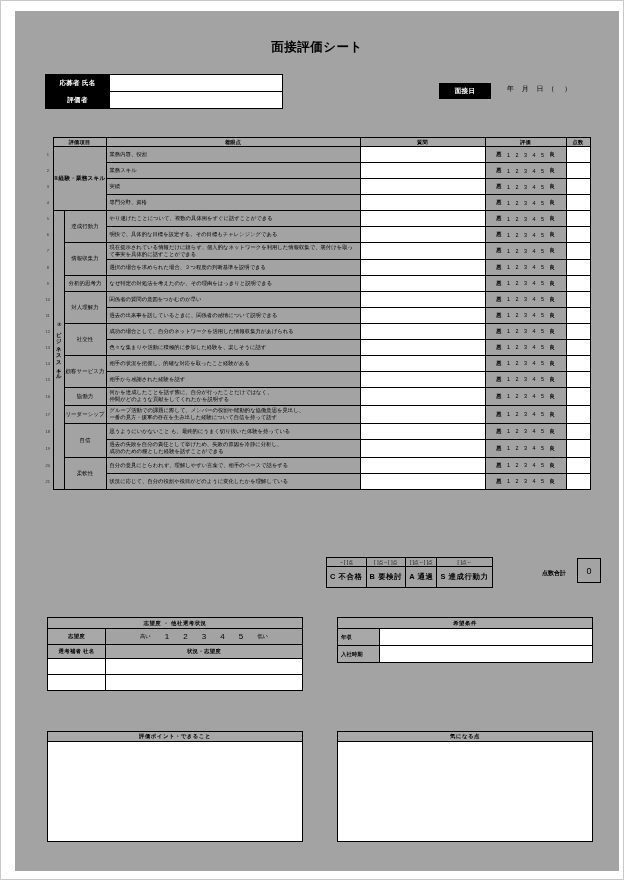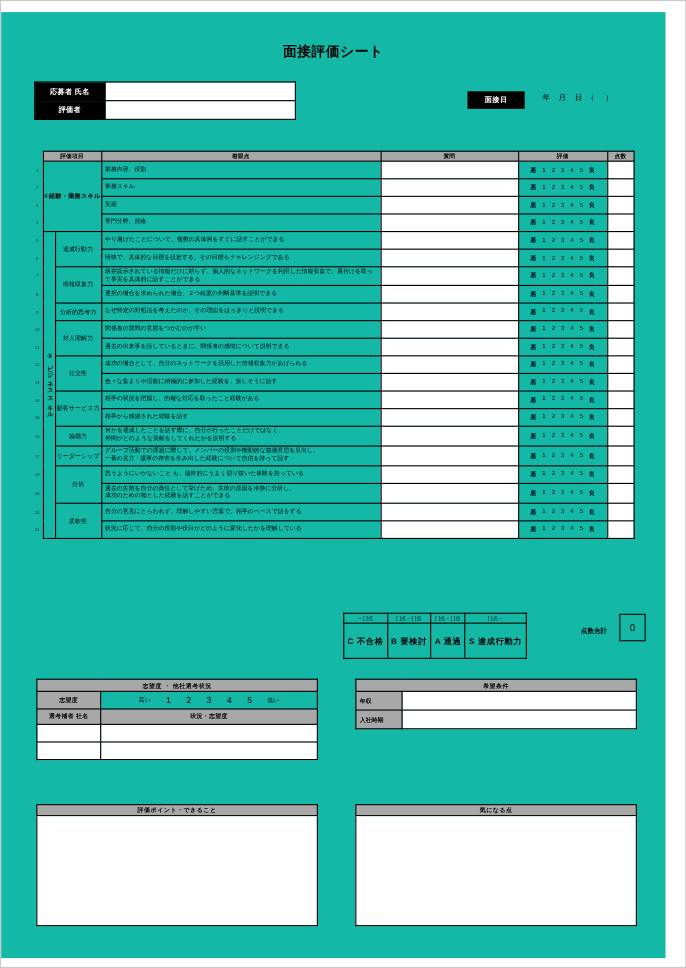--- a/index.html
+++ b/index.html
@@ -10,23 +10,23 @@
   }
   #page {
     position: relative;
     width: 624px; height: 880px;
     background: #ffffff;
     border: 1px solid #c8c8c8;
     overflow: hidden;
   }
   .sheet {
     position: absolute;
-    left: 0; top: 10px;
+    left: 14px; top: 10px;
     width: 604px; height: 860px;
-    background: #14b8a6;
+    background: #a3a3a3;
   }
 
   
   .title {
     position: absolute;
     left: 0; top: 28px; width: 604px;
     text-align: center;
     font-size: 12.5px;
     font-weight: bold;
     color: #000;
@@ -157,21 +157,21 @@
   .gradetbl td {
     border: 1px solid #000;
     text-align: center;
     color: #000;
   }
   .gradetbl td.rng {
     height: 9px; font-size: 4.6px; letter-spacing: 0.2px;
     padding: 0 2px;
   }
   .gradetbl td.gd {
-    height: 32px; font-size: 7.4px; font-weight: bold;
+    height: 21px; font-size: 7.4px; font-weight: bold;
     letter-spacing: 0.6px; padding: 0 3px;
   }
   .totlab {
     position: absolute;
     left: 527px; top: 558px;
     font-size: 6px; font-weight: bold; color: #000;
   }
   .totbox {
     position: absolute;
     left: 562px; top: 547px;

